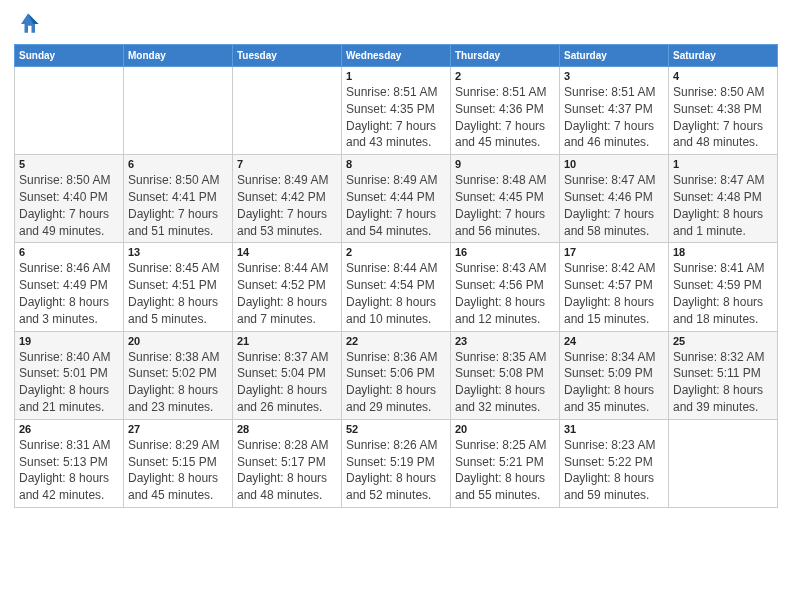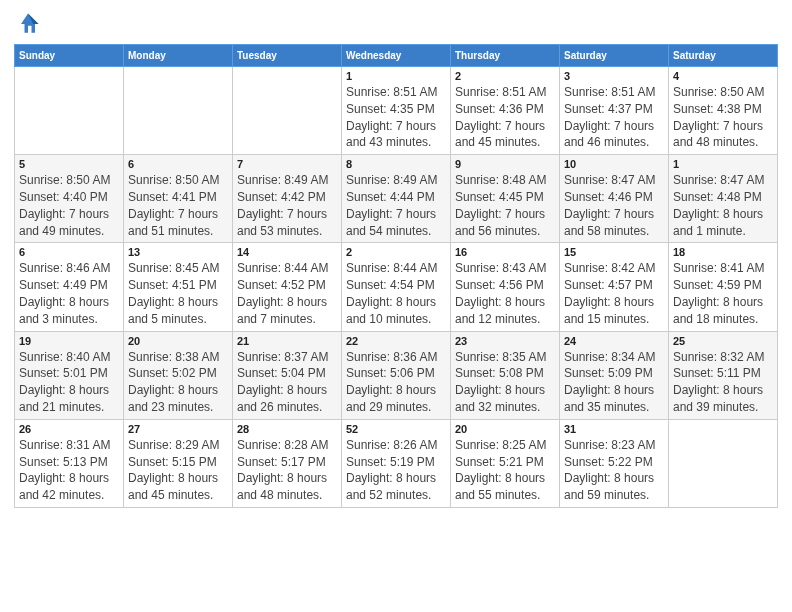--- a/index.html
+++ b/index.html
@@ -190,21 +190,21 @@
           </td>
           <td>
             <div class="day-num">2</div>
             <div class="day-info">Sunrise: 8:44 AM<br>Sunset: 4:54 PM<br>Daylight: 8 hours<br>and 10 minutes.</div>
           </td>
           <td>
             <div class="day-num">16</div>
             <div class="day-info">Sunrise: 8:43 AM<br>Sunset: 4:56 PM<br>Daylight: 8 hours<br>and 12 minutes.</div>
           </td>
           <td>
-            <div class="day-num">15</div>
+            <div class="day-num">17</div>
             <div class="day-info">Sunrise: 8:42 AM<br>Sunset: 4:57 PM<br>Daylight: 8 hours<br>and 15 minutes.</div>
           </td>
           <td>
             <div class="day-num">18</div>
             <div class="day-info">Sunrise: 8:41 AM<br>Sunset: 4:59 PM<br>Daylight: 8 hours<br>and 18 minutes.</div>
           </td>
         </tr>
         <tr>
           <td>
             <div class="day-num">19</div>

